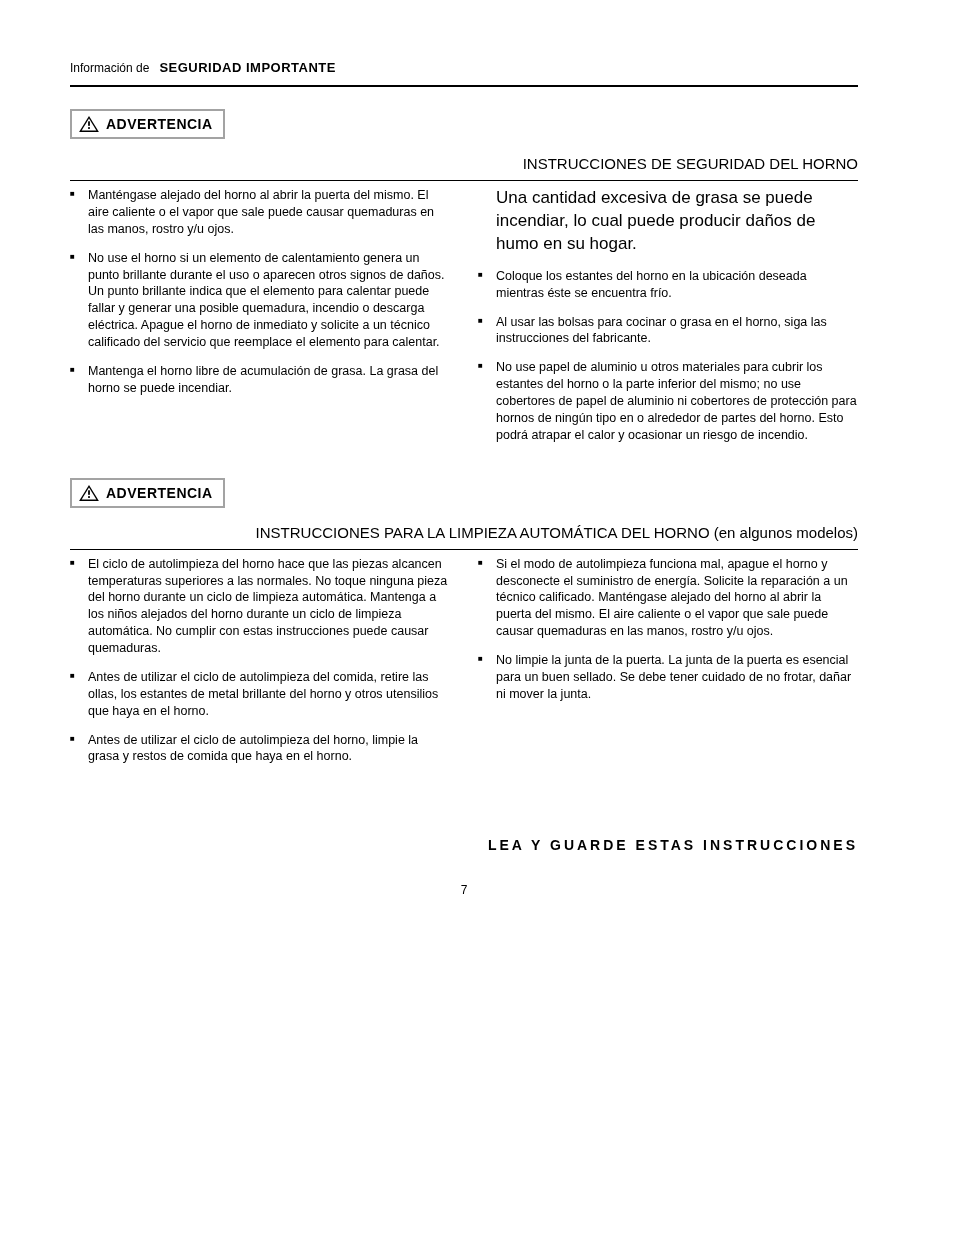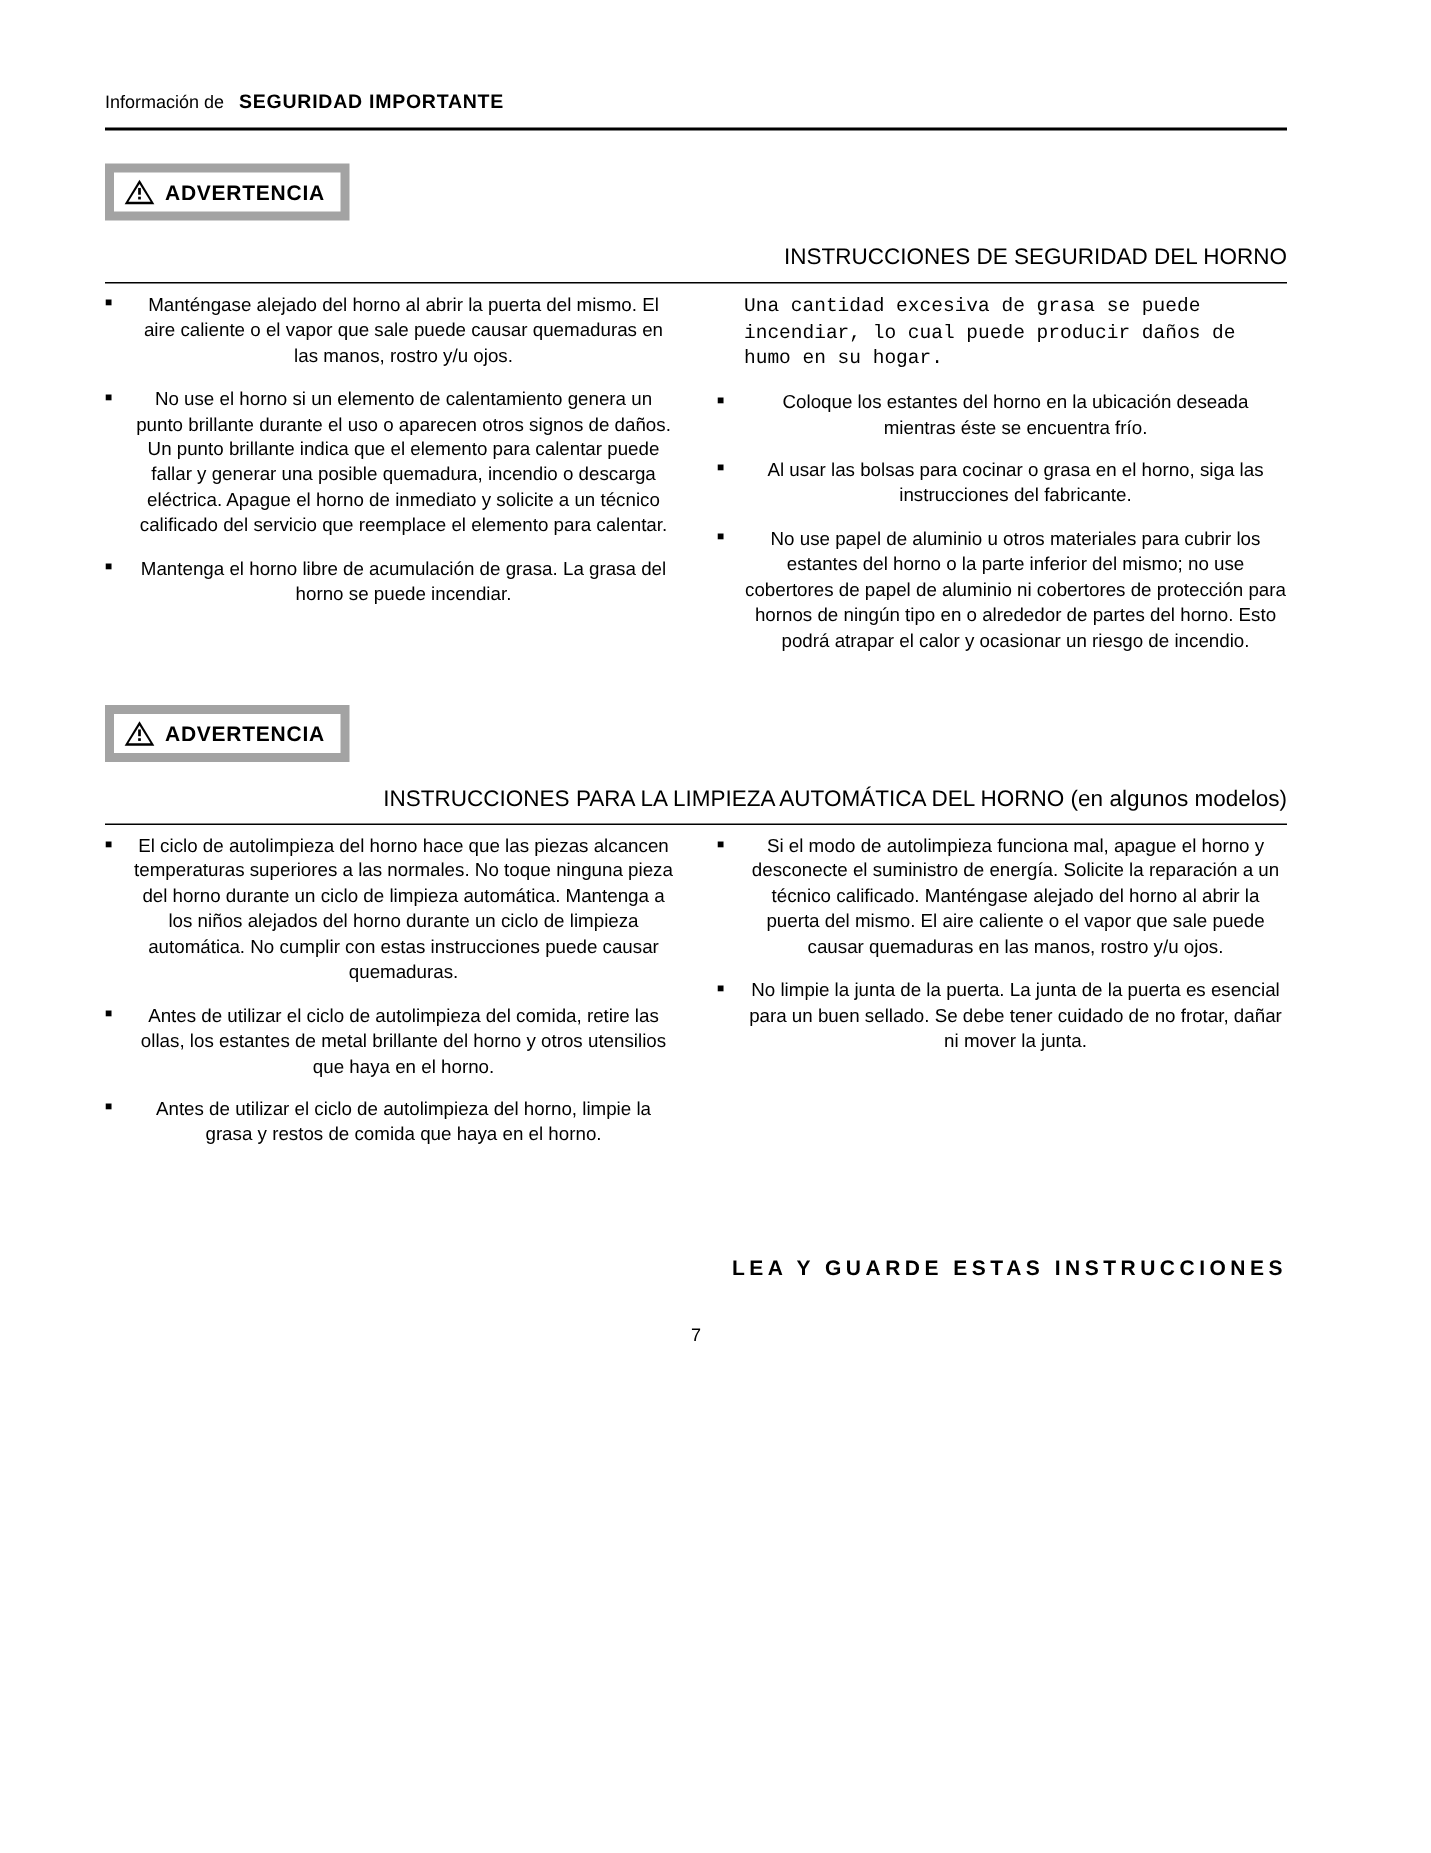--- a/index.html
+++ b/index.html
@@ -3,30 +3,30 @@
 <meta charset="utf-8">
 <style>
   * { margin: 0; padding: 0; box-sizing: border-box; }
   html, body { width: 954px; height: 1235px; background: #fff; font-family: Arial, Helvetica, sans-serif; color: #000; }
   .page { padding: 60px 96px 0 70px; }
   .topbar { display: flex; align-items: baseline; justify-content: flex-start; gap: 10px; padding-bottom: 6px; margin-bottom: 4px; }
   .topbar .small { font-size: 12px; }
   .topbar .title { font-size: 13px; font-weight: bold; letter-spacing: 0.5px; text-align: right; }
   .rule-heavy { border: none; border-top: 2px solid #000; margin: 0; }
   .rule-thin  { border: none; border-top: 1px solid #000; margin: 0; }
-  .warnbox { display: inline-flex; align-items: center; border: 6px solid #a3a3a3; padding: 4px 10px 4px 6px; margin: 22px 0 10px 0; }
+  .warnbox { display: inline-flex; align-items: center; border: 2px solid #a3a3a3; padding: 4px 10px 4px 6px; margin: 22px 0 10px 0; }
   .warnbox .tri { width: 22px; height: 18px; margin-right: 6px; }
   .warnbox .label { font-weight: bold; font-size: 14px; letter-spacing: 0.5px; }
   .section-title { font-size: 15px; font-weight: normal; text-align: right; padding: 6px 0 8px 0; }
   .cols { display: flex; gap: 28px; margin-top: 6px; }
   .col { flex: 1 1 0; }
-  ul.bul { list-style: none; text-align: center; }
+  ul.bul { list-style: none; }
   ul.bul > li { position: relative; padding-left: 18px; font-size: 12.5px; line-height: 1.35; margin-bottom: 12px; }
   ul.bul > li::before { content: "■"; position: absolute; left: 0; top: 0; font-size: 8px; line-height: 1.8; }
-  .continuation { font-size: 13px; line-height: 1.35; padding-left: 18px; margin-bottom: 12px; font-family: Liberation Mono, monospace; }
+  .continuation { font-size: 17px; line-height: 1.35; padding-left: 18px; margin-bottom: 12px; }
   .foot { text-align: right; font-size: 14px; font-weight: bold; letter-spacing: 3px; margin-top: 60px; }
   .pagenum { text-align: center; font-size: 12px; margin-top: 30px; }
 </style>
 </head>
 <body>
 
 <div class="page">
 
   <div class="topbar">
     <span class="small">Información de</span>

